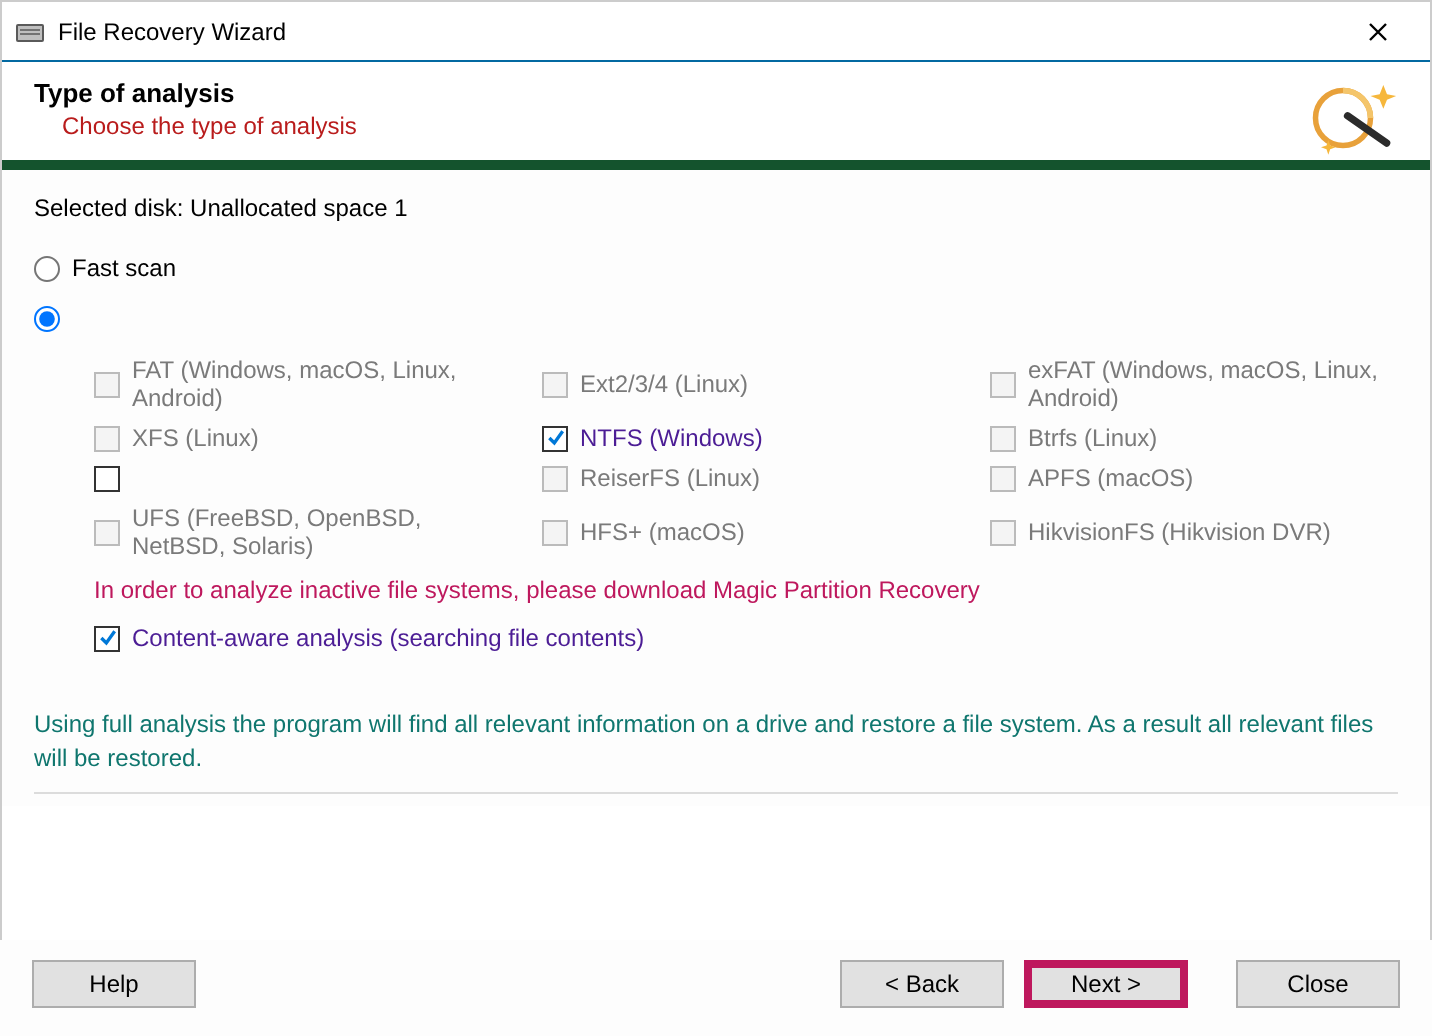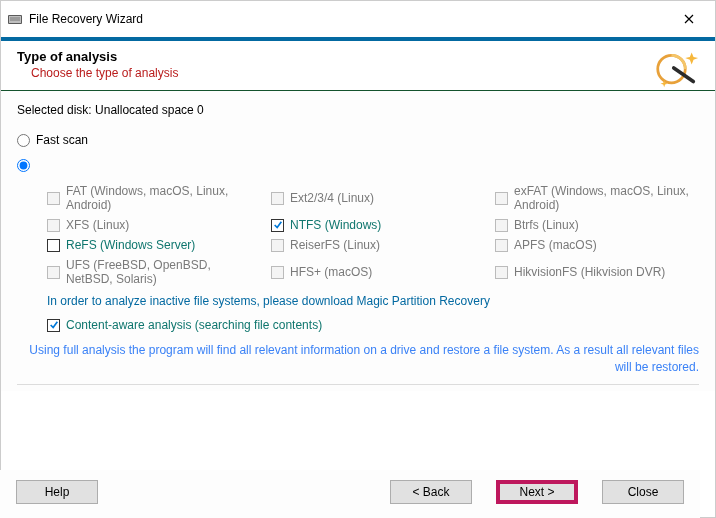--- a/index.html
+++ b/index.html
@@ -8,40 +8,40 @@
     font-size: 12px;
     color: #000;
     background: #fff;
     width: 716px;
     height: 518px;
     overflow: hidden;
     border: 1px solid #ccc;
   }
   
   .titlebar {
-    height: 40px;
+    height: 30px;
     display: flex;
     align-items: center;
     padding: 0 6px;
-    border-bottom: 4px solid #0369a1;
+    border-bottom: 1px solid #0369a1;
   }
   .titlebar .appicon { width: 16px; height: 16px; margin-right: 6px; }
   .titlebar .title { font-size: 12px; color: #000; }
   .titlebar .spacer { flex: 1; }
   .titlebar .closebtn {
     width: 40px; height: 30px;
     display: flex; align-items: center; justify-content: center;
     font-size: 14px; color: #000;
   }
 
   
   .header {
     background: #fff;
     padding: 8px 4px 10px 16px;
-    border-bottom: 1px solid #14532d;
+    border-bottom: 5px solid #14532d;
     position: relative;
   }
   .header .h-title { font-weight: bold; font-size: 13px; color: #000; }
   .header .h-sub { font-size: 12px; color: #b91c1c; margin-left: 14px; margin-top: 2px; }
   .header .wandicon { position: absolute; right: 16px; top: 6px; width: 44px; height: 44px; }
 
   
   .body {
     padding: 12px 16px 6px 16px;
     background: #fdfdfd;
@@ -67,63 +67,62 @@
     display: inline-flex;
     align-items: center; justify-content: center;
     background: #fff;
     flex-shrink: 0;
   }
   .chkbox.checked { border-color: #0078d7; }
   .chkbox.checked svg { display: block; }
   .chkbox svg { display: none; }
   .chk.disabled { color: #7a7a7a; }
   .chk.disabled .chkbox { border-color: #bbb; background: #f4f4f4; }
-  .chk.enabled { color: #0f766e; }
+  .chk.enabled { color: #4c1d95; }
   .chk.enabled .chkbox { border-color: #333; }
 
   .linktext {
     margin: 8px 0 10px 30px;
-    color: #0369a1;
+    color: #be185d;
     font-size: 12px;
   }
 
   .content-aware { margin: 6px 0 10px 30px; }
 
   .explain {
-    margin: 10px 0 8px 0;
-    font-size: 12px;
-    color: #3b82f6;
+    margin: 28px 0 8px 0;
+    font-size: 12px;
+    color: #0f766e;
     line-height: 1.4;
-    text-align: right;
   }
 
   .hr { border-top: 1px solid #dcdcdc; margin: 8px 0 0 0; }
 
   
   .footer {
     position: absolute;
-    left: 0; right: 16px; bottom: 0;
+    left: 0; right: 0; bottom: 0;
     padding: 10px 16px 14px 16px;
     display: flex;
     align-items: center;
     background: #fdfdfd;
   }
   .btn {
     min-width: 82px;
     height: 24px;
     border: 1px solid #adadad;
     background: #e1e1e1;
     font-size: 12px;
     font-family: inherit;
     padding: 0 12px;
     cursor: pointer;
   }
   .btn.primary { border: 4px solid #be185d; background: #e1e1e1; }
   .footer .spacer { flex: 1; }
-  .footer .btn { margin-left: 24px; }
+  .footer .btn { margin-left: 10px; }
   .footer .btn:first-child { margin-left: 0; }
 </style>
 </head>
 <body>
 
 <div class="titlebar">
   <span class="appicon">
     <svg viewBox="0 0 16 16" width="16" height="16">
       <rect x="1" y="4" width="14" height="9" rx="1" fill="#5a5a5a"></rect>
       <rect x="2" y="5" width="12" height="7" fill="#bfbfbf"></rect>
@@ -147,21 +146,21 @@
       <circle cx="18" cy="24" r="15" fill="none" stroke="#e8a13a" stroke-width="3"></circle>
       <path d="M18 9 A15 15 0 0 1 33 24" fill="none" stroke="#f4c56a" stroke-width="3"></path>
       <rect x="20" y="20" width="30" height="4" rx="2" transform="rotate(35 20 20)" fill="#2b2b2b"></rect>
       <polygon points="40,6 42,11 47,12 42,14 40,19 38,14 33,12 38,11" fill="#f6b73c"></polygon>
       <polygon points="10,36 11,39 14,40 11,41 10,44 9,41 6,40 9,39" fill="#f6b73c"></polygon>
     </svg>
   </span>
 </div>
 
 <div class="body">
-  <div class="seldisk">Selected disk: Unallocated space 0</div>
+  <div class="seldisk">Selected disk: Unallocated space 1</div>
 
   <div class="radio-row">
     <input type="radio" name="scanmode" style="">
     <label>Fast scan</label>
   </div>
 
   <div class="radio-row" style="margin-top:12px;">
     <input type="radio" name="scanmode" checked="" style="">
   </div>
 
@@ -189,21 +188,20 @@
           </svg>
         </span>
         <span>NTFS (Windows)</span>
       </div>
       <div class="chk disabled">
         <span class="chkbox"></span>
         <span>Btrfs (Linux)</span>
       </div>
       <div class="chk enabled">
         <span class="chkbox"></span>
-        <span>ReFS (Windows Server)</span>
       </div>
       <div class="chk disabled">
         <span class="chkbox"></span>
         <span>ReiserFS (Linux)</span>
       </div>
       <div class="chk disabled">
         <span class="chkbox"></span>
         <span>APFS (macOS)</span>
       </div>
       <div class="chk disabled">

